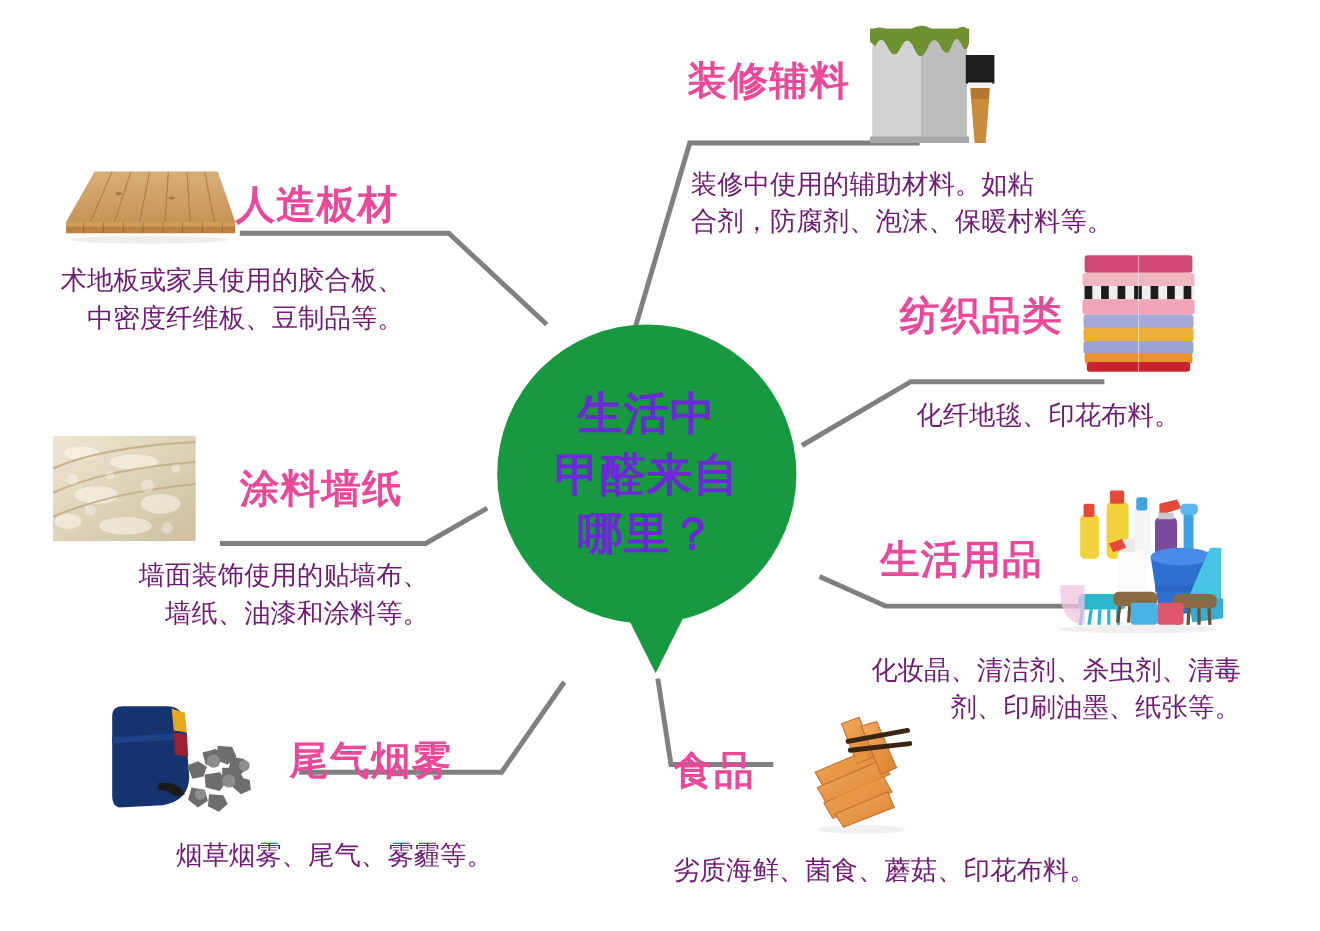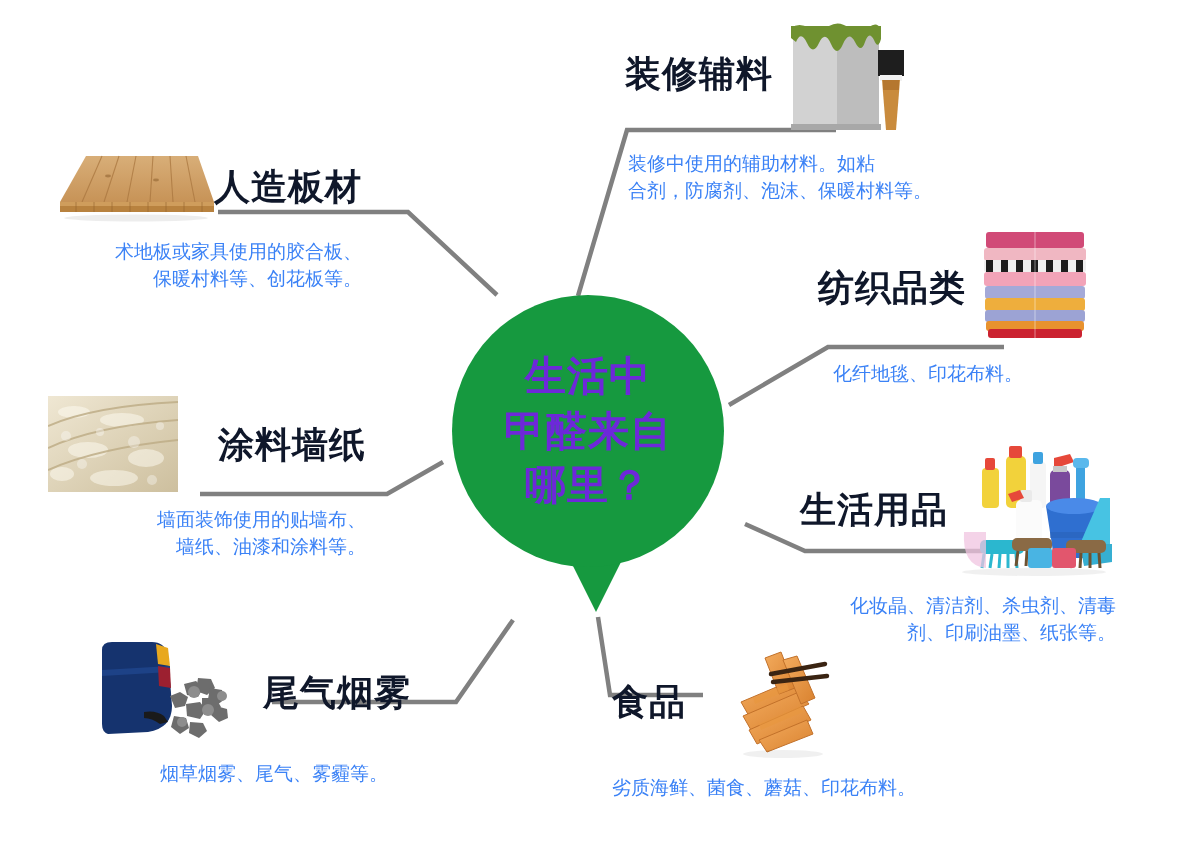--- a/index.html
+++ b/index.html
@@ -48,32 +48,32 @@
     white-space:nowrap;
   }
   .bubble-text span{display:block;}
 
   
   #connectors{position:absolute;left:0;top:0;width:1200px;height:846px;z-index:2;}
 
   
   .branch{position:absolute;z-index:3;}
   .btitle{
-    color:#0f172a;
+    color:#ec4899;
     font-family:"DejaVu Serif","Liberation Serif",serif;
     font-weight:bold;
     font-size:36px;
     line-height:1;
     letter-spacing:1px;
     white-space:nowrap;
   }
   .bdesc{
-    color:#3b82f6;
+    color:#701a75;
     font-family:"DejaVu Sans","Liberation Sans",sans-serif;
-    font-size:19px;
+    font-size:24px;
     line-height:1.42;
     white-space:nowrap;
   }
   .row{display:flex;align-items:flex-end;}
   .icon-box{position:relative;}
 
   
   .ico{display:block;}
 
   
@@ -170,21 +170,21 @@
           </g>
           <ellipse cx="62" cy="26" rx="3" ry="1.4" fill="#8d5f2b" opacity="0.55"></ellipse>
           <ellipse cx="110" cy="30" rx="3" ry="1.4" fill="#8d5f2b" opacity="0.55"></ellipse>
           <ellipse cx="90" cy="68" rx="72" ry="3.5" fill="#000" opacity="0.07"></ellipse>
         </svg>
       </div>
       <div class="btitle">人造板材</div>
     </div>
     <div class="bdesc">
       <div>术地板或家具使用的胶合板、</div>
-      <div>保暖村料等、创花板等。</div>
+      <div>中密度纤维板、豆制品等。</div>
     </div>
   </div>
 
   <div class="branch" id="br-fuliao">
     <div class="row">
       <div class="btitle">装修辅料</div>
       <div class="icon-box" style="margin-left:6px;margin-bottom:4px;">
         <svg class="ico" width="128" height="118" viewBox="0 0 128 118">
           <rect x="14" y="22" width="44" height="96" fill="#d2d2d2"></rect>
           <rect x="58" y="22" width="42" height="96" fill="#bdbdbd"></rect>

